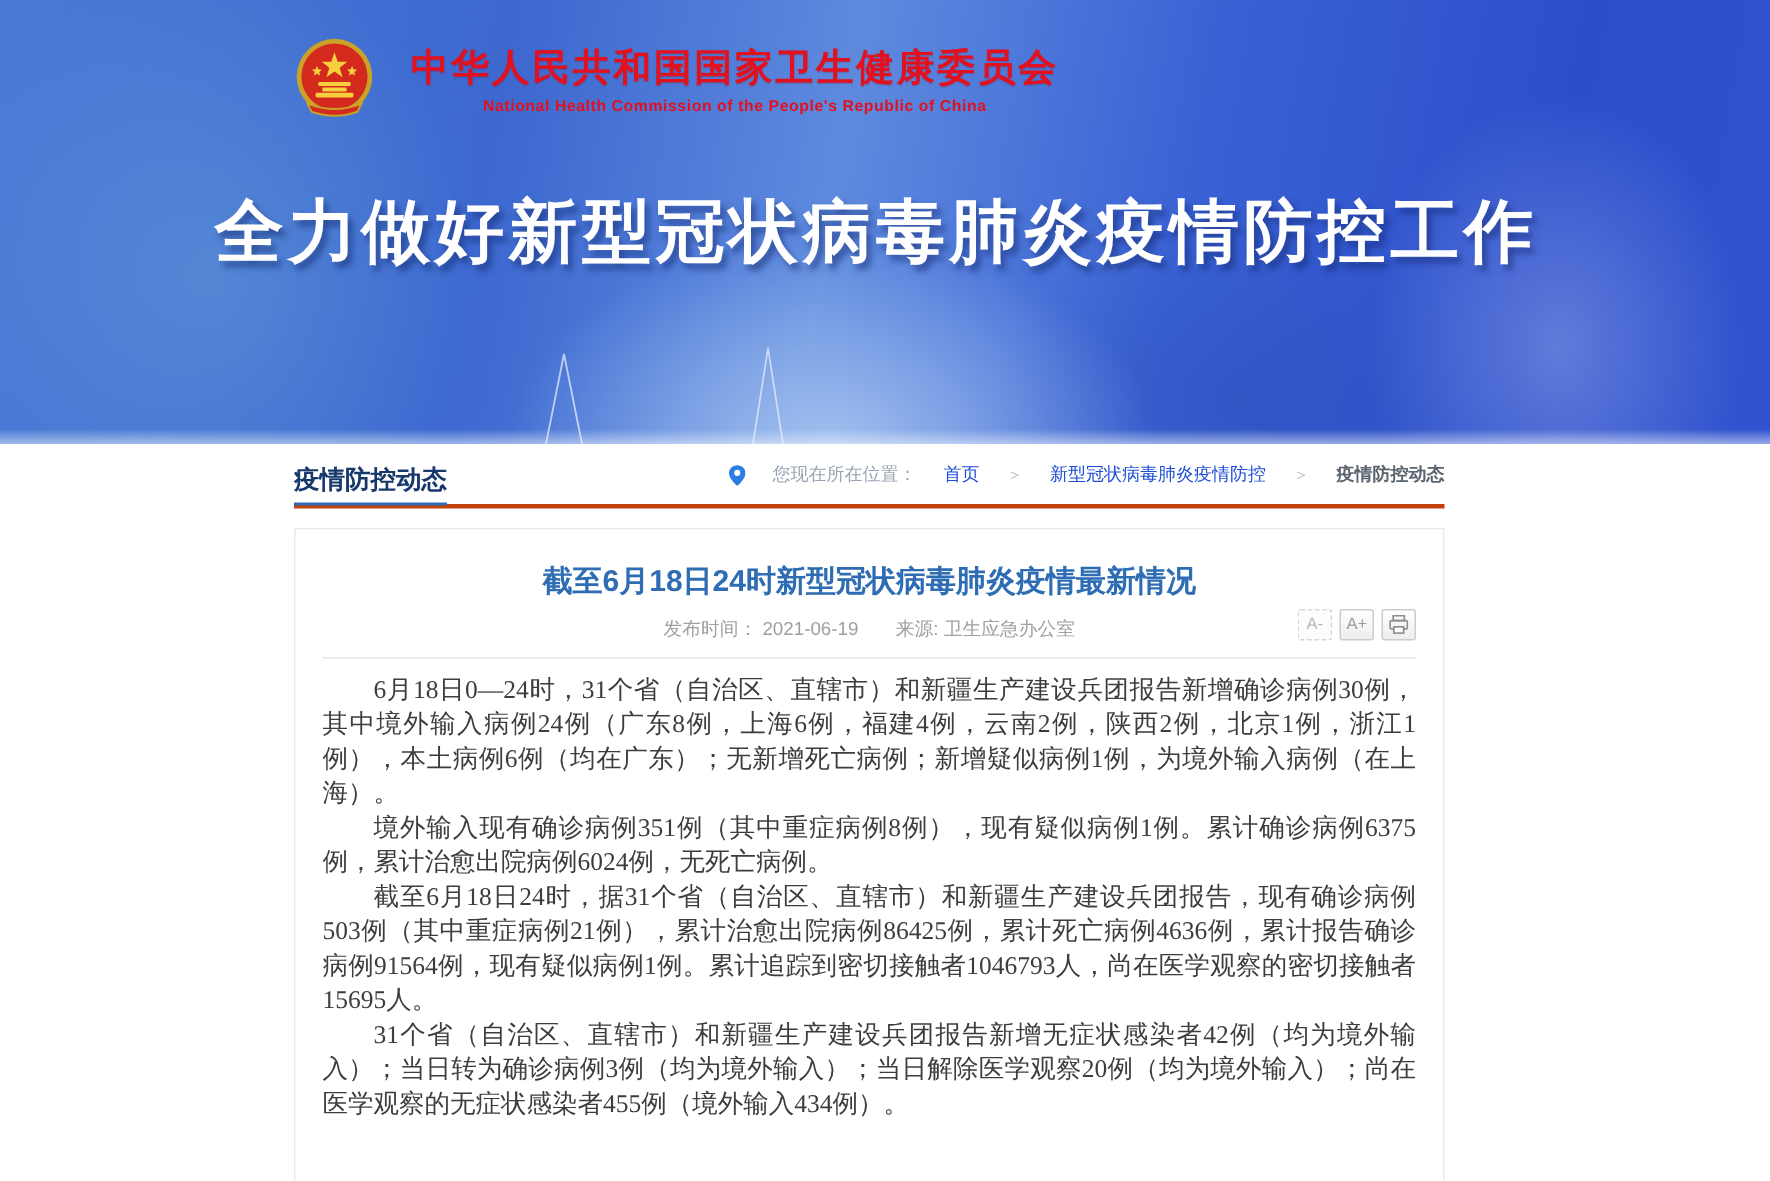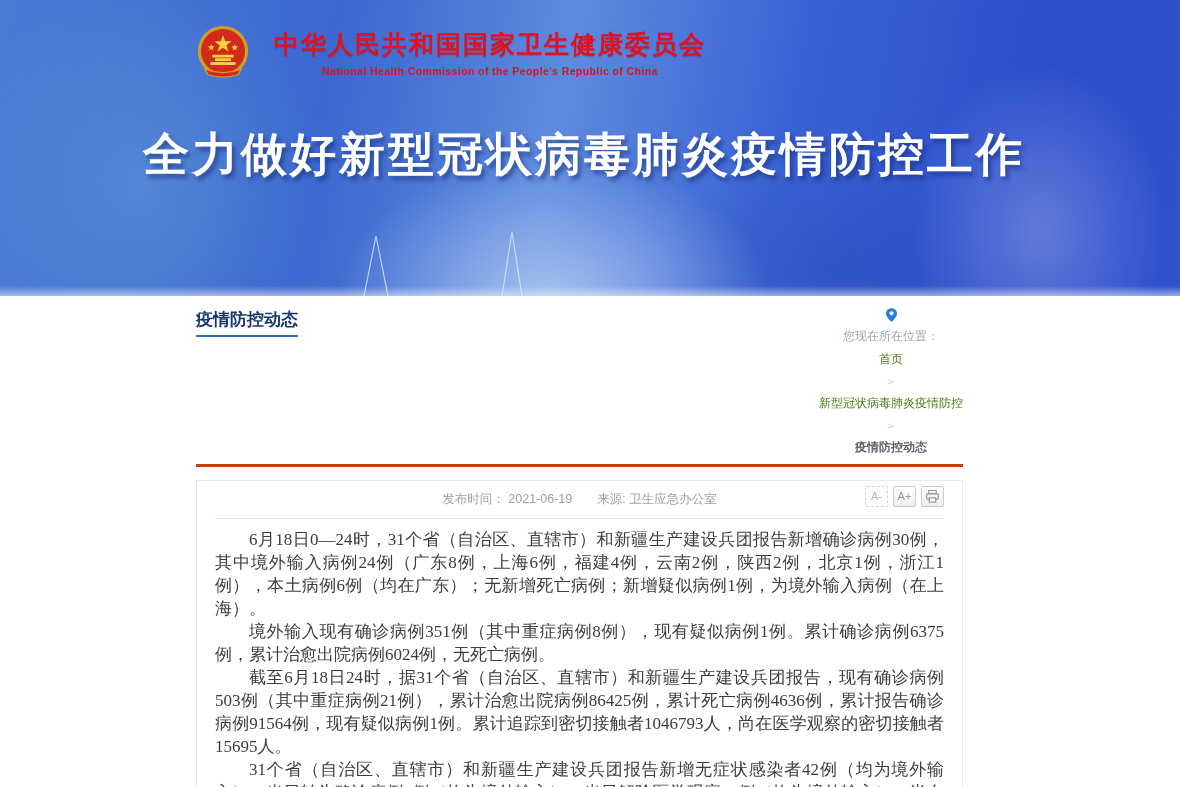--- a/index.html
+++ b/index.html
@@ -32,23 +32,23 @@
   }
   .spike { position:absolute; bottom:0; opacity:.75; }
   .spike-1 { left:362px; } .spike-2 { left:500px; }
 
   
   .content-wrap { width:767px; margin-left:196px; }
   .section-row { display:flex; justify-content:space-between; align-items:flex-start;
                  margin-top:12px; border-bottom:3px solid #c2410c; padding-bottom:6px; }
   .section-title { font-size:17px; font-weight:bold; color:#16386b;
                    border-bottom:2px solid #2e6cb5; padding-bottom:4px; margin-bottom:-7px; }
-  .breadcrumb { font-size:12px; color:#98a4b3; display:flex; align-items:center; gap:6px; padding-bottom:2px;flex-direction:column; }
+  .breadcrumb { font-size:12px; color:#98a4b3; display:flex; align-items:center; gap:18px; padding-bottom:2px; }
   .breadcrumb .sep { color:#b3bcc7; font-size:11px; }
-  .crumb-link { color:#4d7c0f; text-decoration:none; cursor:pointer; }
+  .crumb-link { color:#1d4ed8; text-decoration:none; cursor:pointer; }
   .crumb-current { color:#5a646f; font-weight:bold; }
   .pin-icon { width:11px; height:14px; display:inline-block; }
 
   
   .article-box { margin-top:13px; border:1px solid #e9e9e9; height:470px; padding:0 18px; }
   .article-title { margin-top:21px; text-align:center; font-size:20px; font-weight:bold; color:#2e6db4; }
   .meta-row { position:relative; margin-top:10px; text-align:center; font-size:12.5px; color:#a0a0a0; }
   .meta-row .gap { display:inline-block; width:18px; }
   .tools { position:absolute; right:0; top:-5px; display:flex; gap:5px; }
   .tool-btn { min-width:23px; height:21px; font-size:11px; color:#9a9a9a; text-align:center;
@@ -107,20 +107,21 @@
       <a class="crumb-link">首页</a>
       <span class="sep">＞</span>
       <a class="crumb-link">新型冠状病毒肺炎疫情防控</a>
       <span class="sep">＞</span>
       <span class="crumb-current">疫情防控动态</span>
     </div>
   </div>
 
   <div class="article-box">
 
+    <h1 class="article-title">截至6月18日24时新型冠状病毒肺炎疫情最新情况</h1>
 
     <div class="meta-row">
       <span>发布时间：</span>
       <span>2021-06-19</span>
       <span class="gap"></span>
       <span>来源:</span>
       <span>卫生应急办公室</span>
 
       <div class="tools">
         <div class="tool-btn disabled">A-</div>

